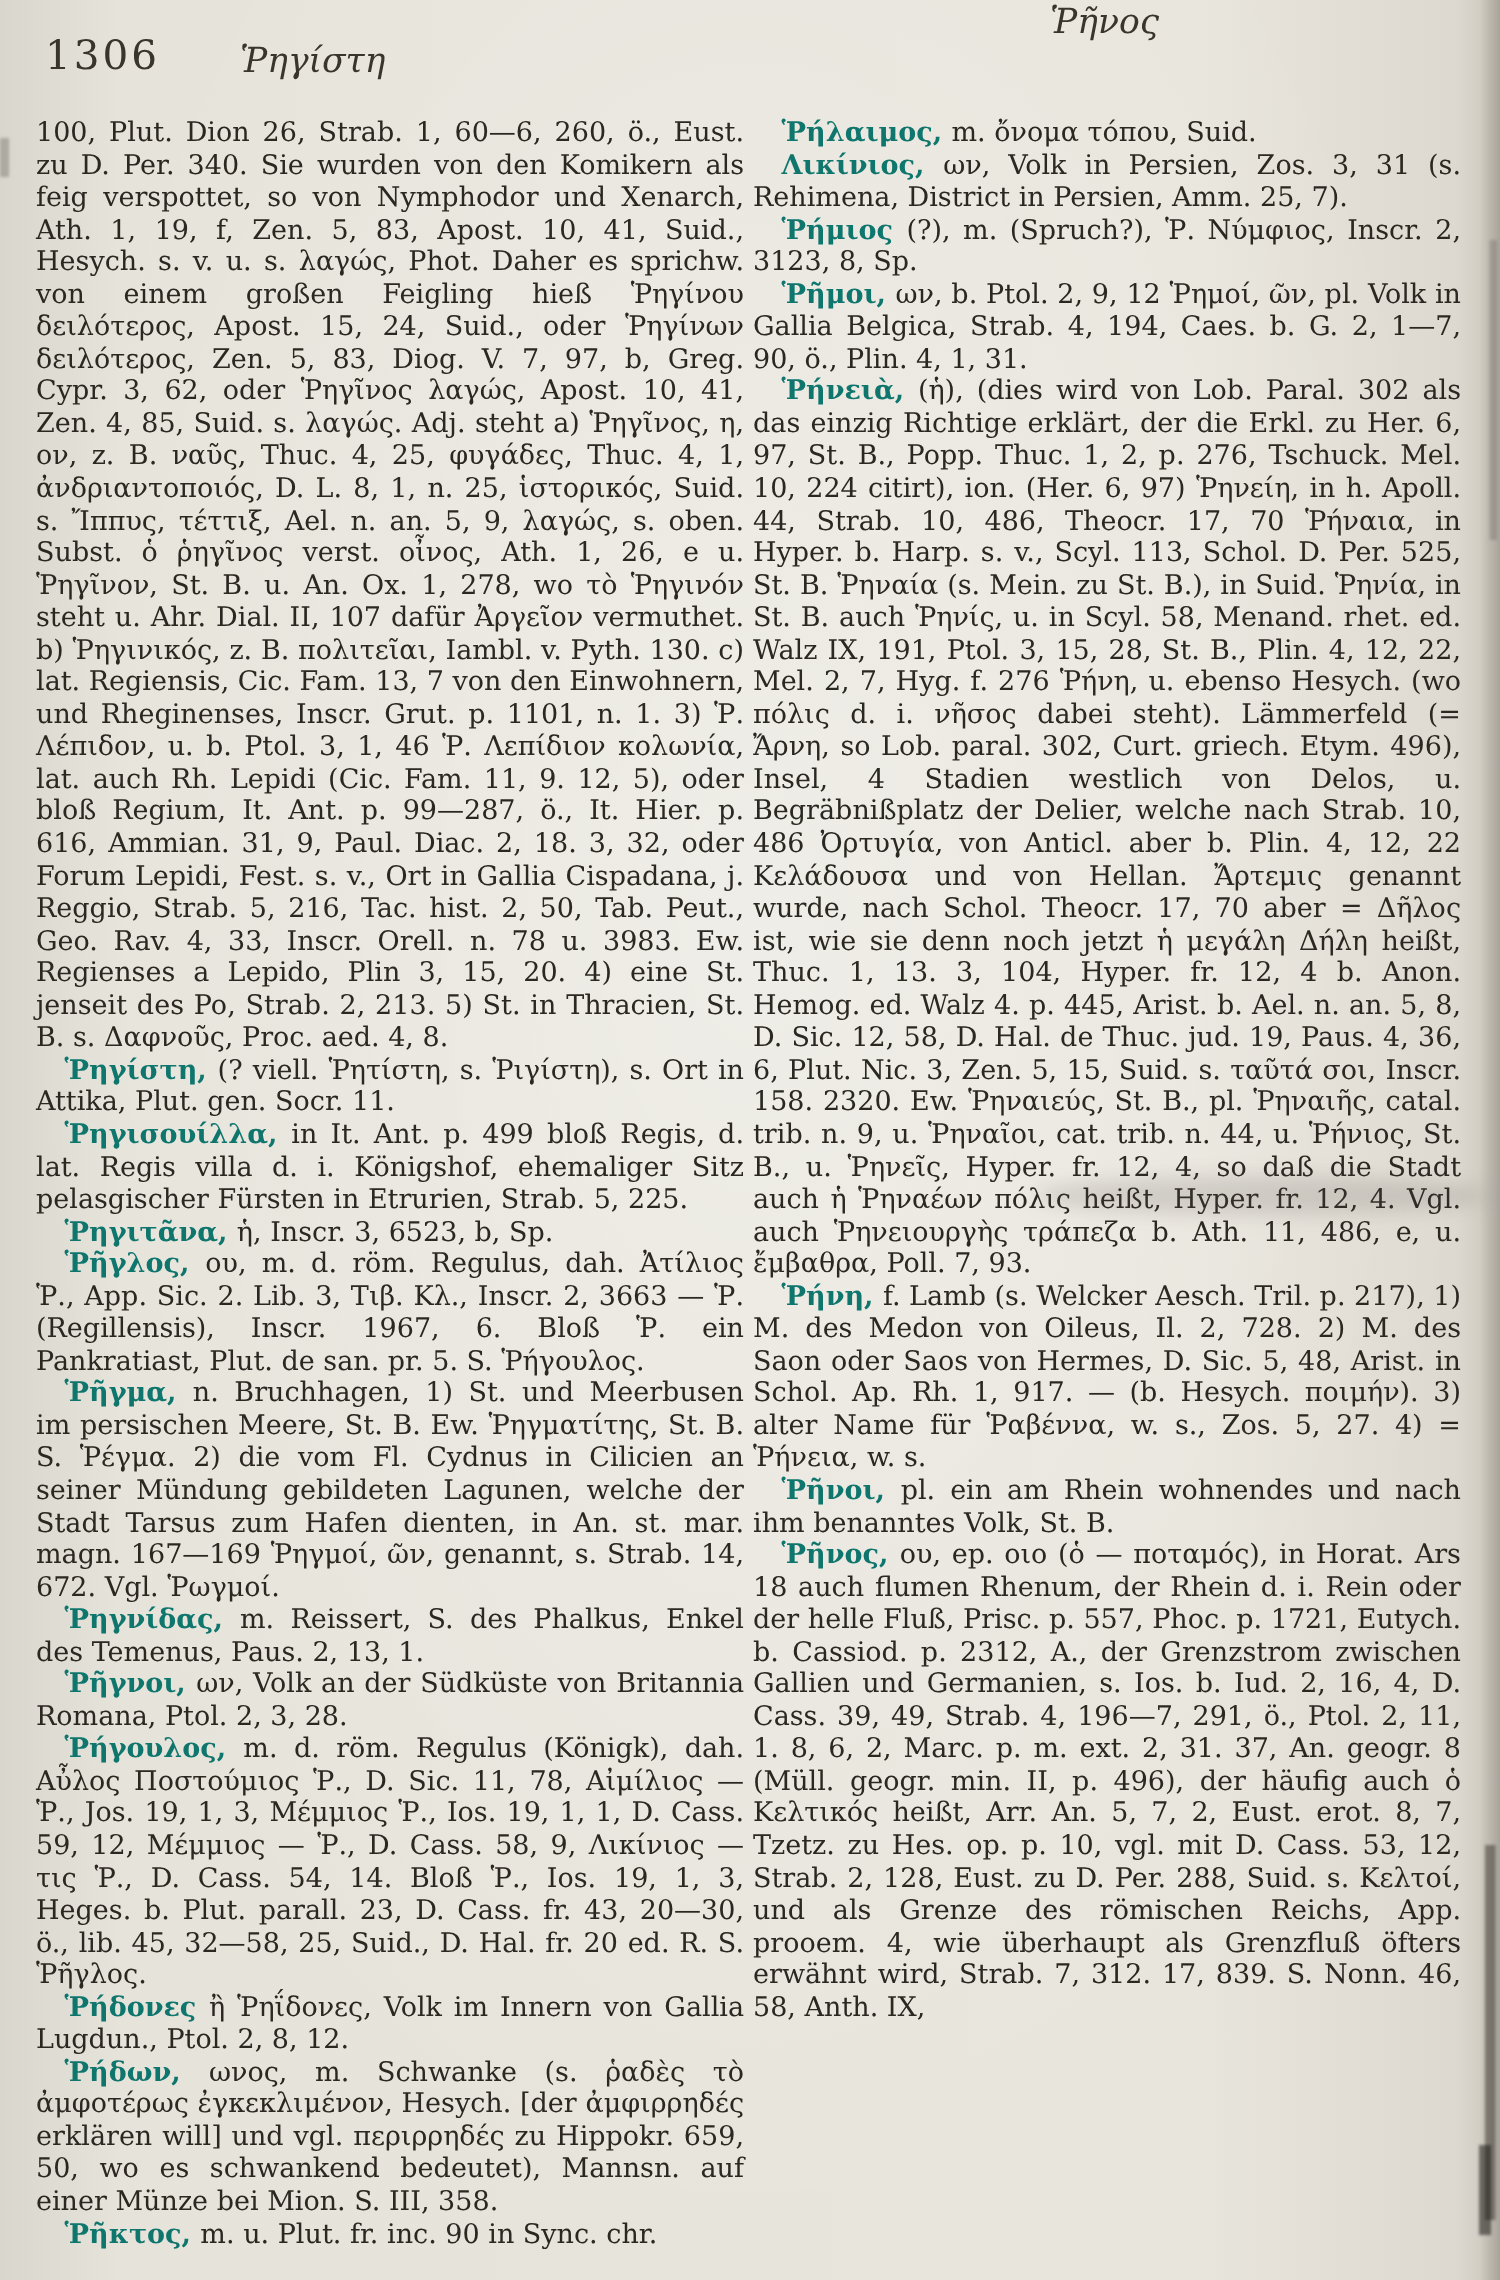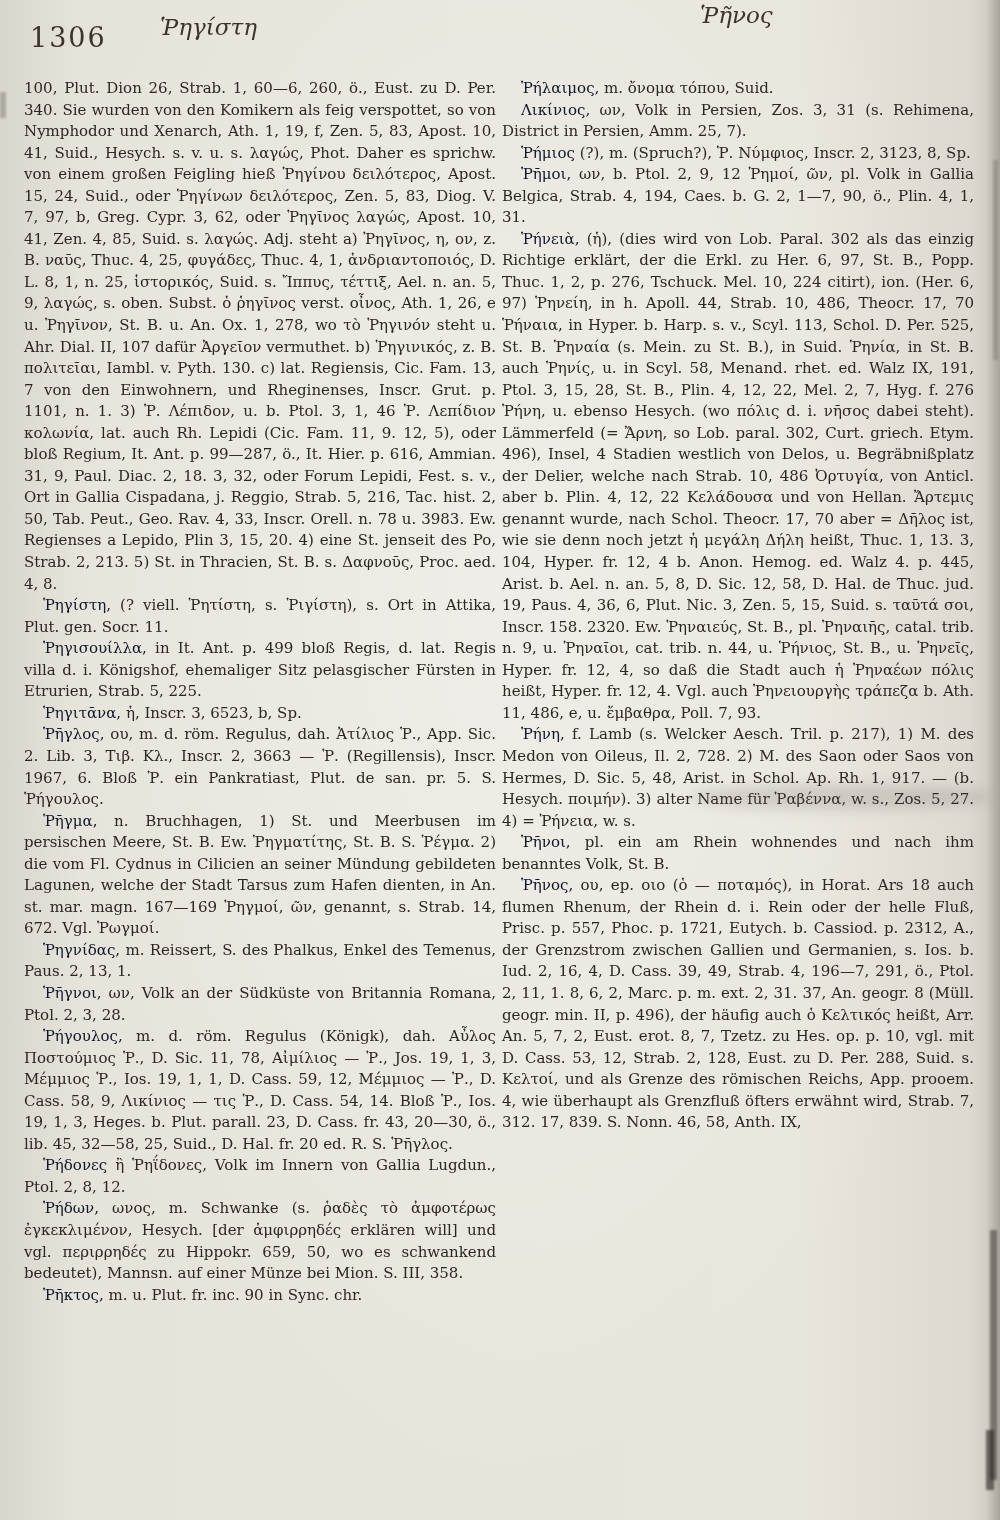--- a/index.html
+++ b/index.html
@@ -12,32 +12,32 @@
     font-family:"DejaVu Serif","Liberation Serif",serif;
     color:#2b2721;
   }
   .page-number{
     position:absolute;left:30px;top:22px;
     font-size:27px;letter-spacing:2px;color:#3a352c;
   }
   .running-head{
     position:absolute;font-size:23px;font-style:italic;color:#3a352c;
   }
-  .running-head.left{left:160px;top:14px;}
+  .running-head.left{left:160px;top:28px;}
   .running-head.right{left:700px;top:2px;}
   .column{
     position:absolute;top:78px;width:472px;
-    font-size:15px;line-height:21.55px;
+    font-size:18px;line-height:21.55px;
     text-align:justify;
   }
   .column.left{left:24px;}
   .column.right{left:502px;}
   .para{margin:0;padding:0;}
   .para.entry{text-indent:19px;}
-  .lemma{font-weight:normal;color:#0f172a;}
+  .lemma{font-weight:bold;color:#0f766e;}
   
   .artifact{position:absolute;pointer-events:none;}
   .smudge{
     left:690px;top:784px;width:300px;height:26px;
     background:rgba(90,85,75,.18);filter:blur(6px);border-radius:50%;
   }
   .edge-strip{
     right:0;top:0;width:14px;height:1520px;
     background:linear-gradient(90deg,rgba(0,0,0,0),rgba(70,65,58,.25));
   }

